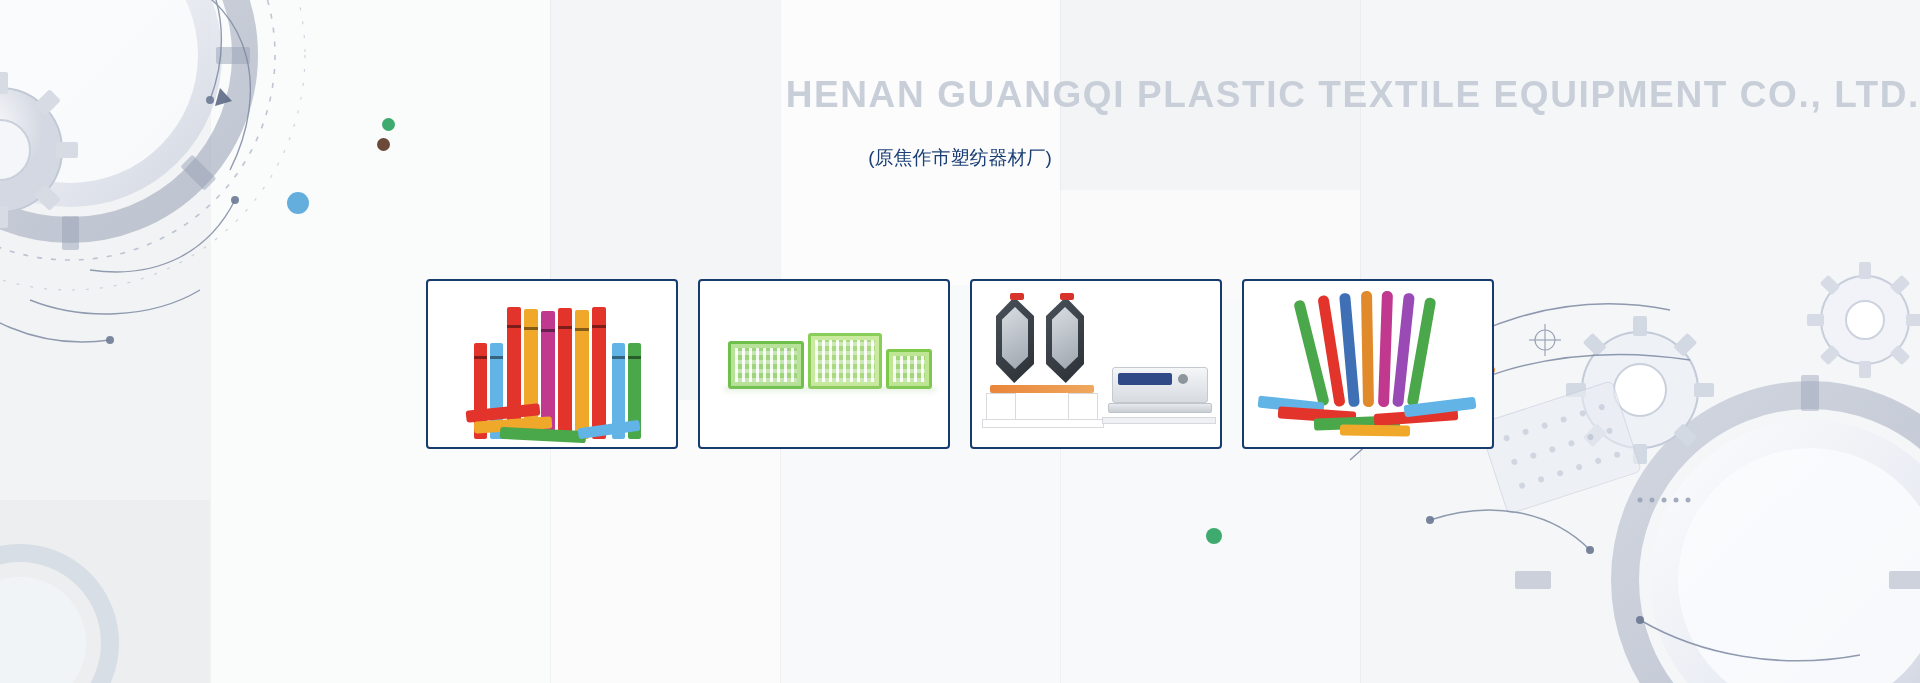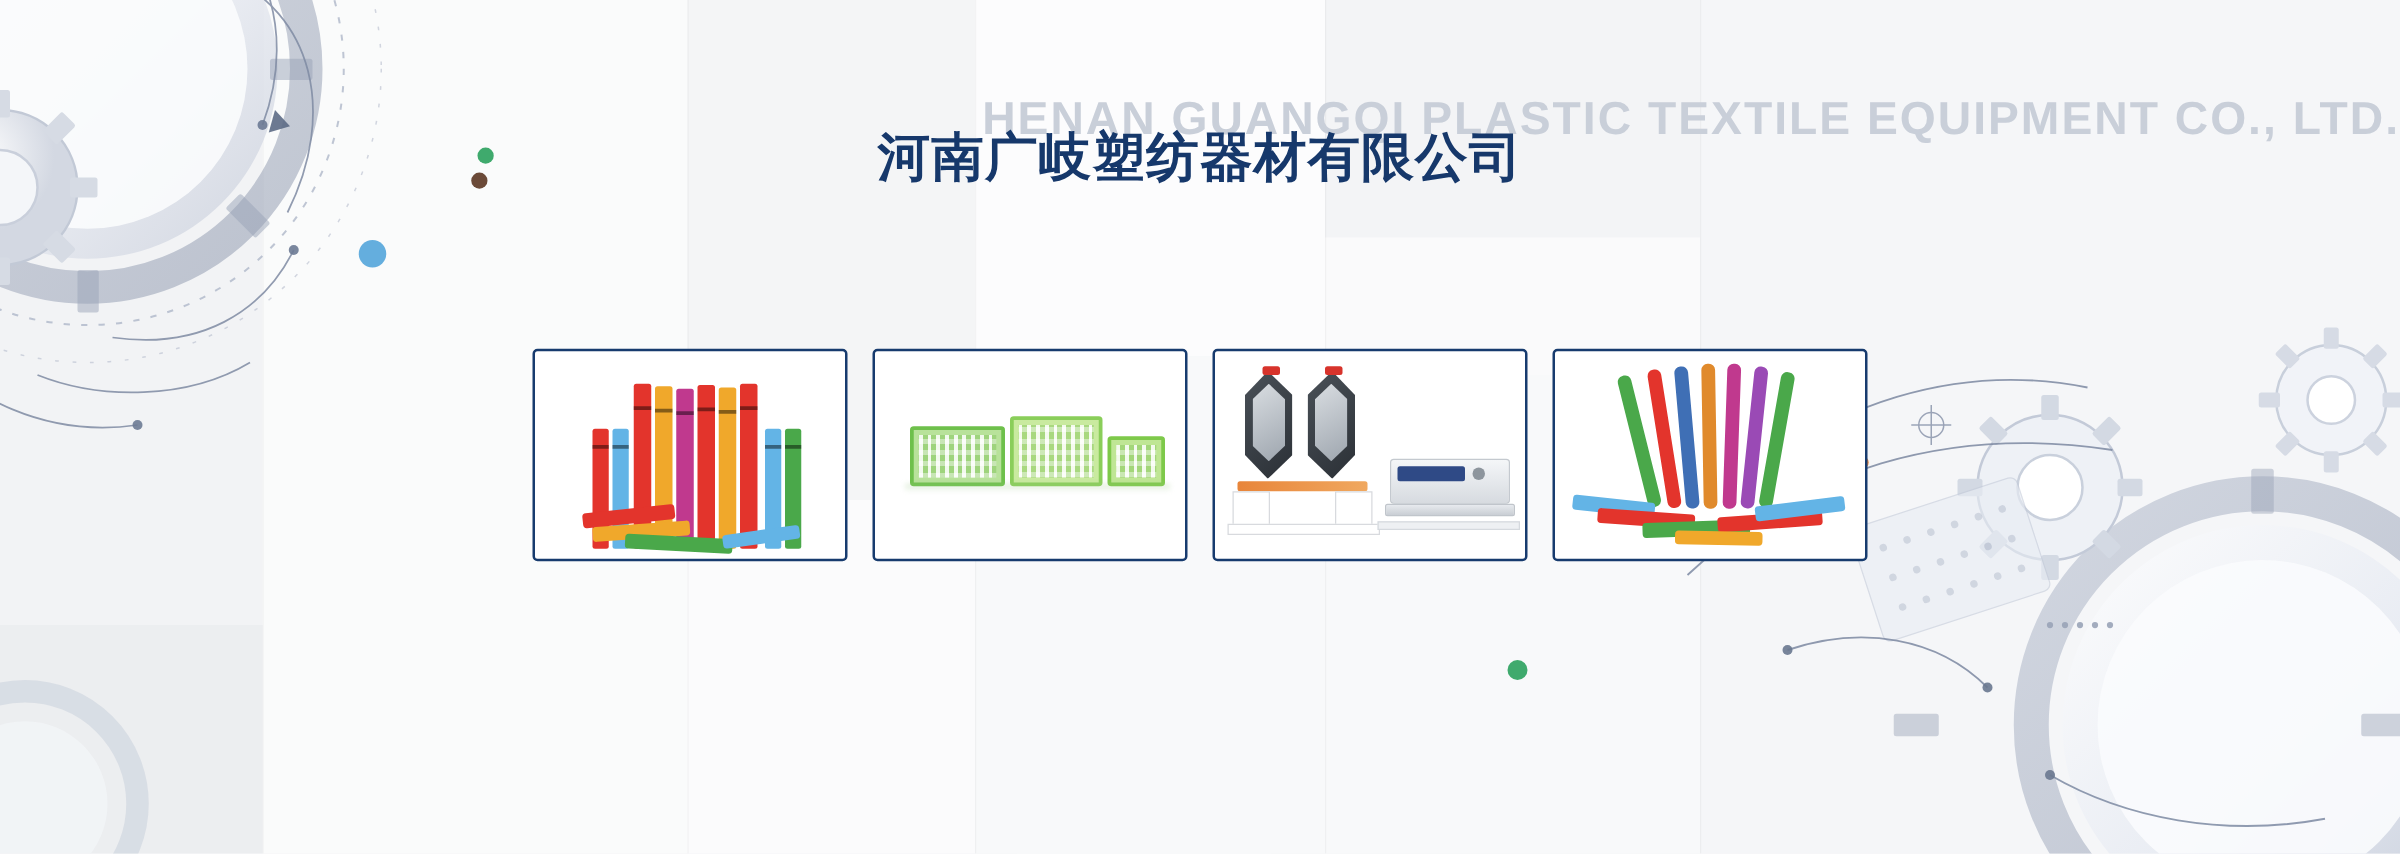--- a/index.html
+++ b/index.html
@@ -348,22 +348,22 @@
   <div class="confetti" style="left:377px; top:138px; width:13px; height:13px; background:#6b4a38;"></div>
   <div class="confetti" style="left:287px; top:192px; width:22px; height:22px; background:#64aede;"></div>
   <div class="confetti" style="left:1417px; top:348px; width:13px; height:13px; background:#e8853a;"></div>
   <div class="confetti" style="left:1206px; top:528px; width:16px; height:16px; background:#3faa6d;"></div>
 </div>
 
 <div class="content">
 
   <div class="bg-title">HENAN GUANGQI PLASTIC TEXTILE EQUIPMENT CO., LTD.</div>
 
-  <h1 class="main-title">河南广岐塑纺器材有限公司</h1>
-
+
+  <div class="sub-title">(原焦作市塑纺器材厂)</div>
 
 
   <div class="cards">
 
     <div class="card">
       <div class="card-art">
         <div class="tube" style="left:46px;  top:62px;  width:13px; height:96px; background:#e3342c;"></div>
         <div class="tube" style="left:62px;  top:62px;  width:13px; height:96px; background:#63b4e6;"></div>
         <div class="tube" style="left:79px;  top:26px;  width:14px; height:132px; background:#e3342c;"></div>
         <div class="tube" style="left:96px;  top:28px;  width:14px; height:130px; background:#f0a82b;"></div>

